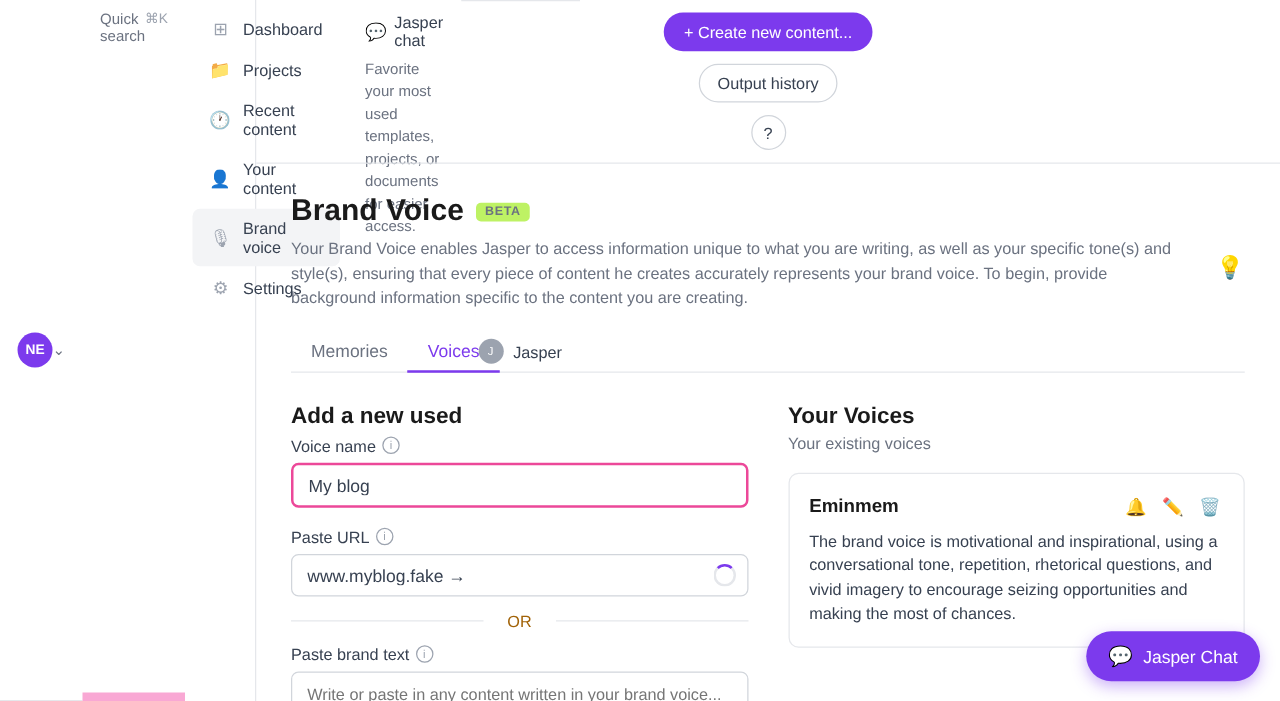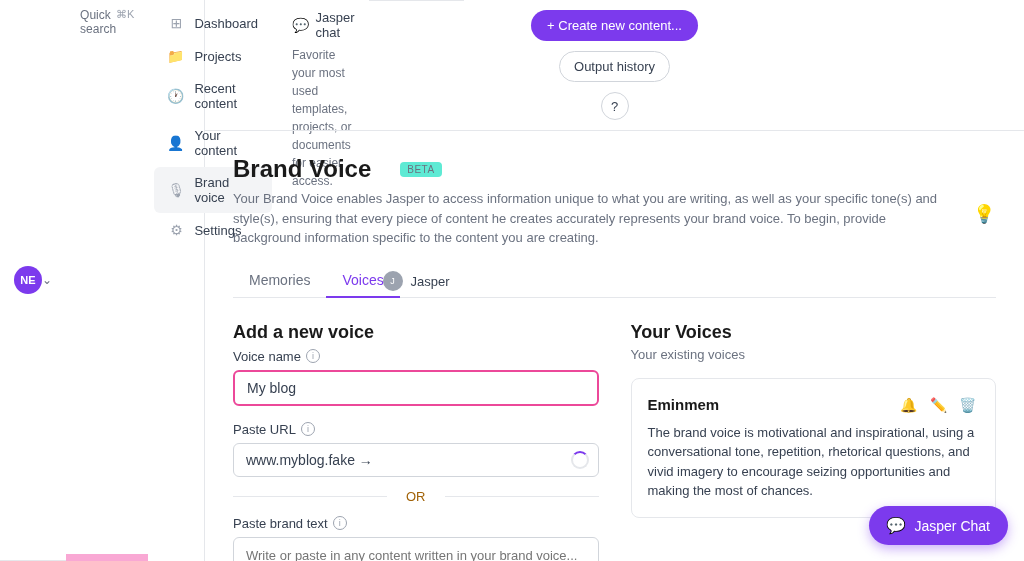--- a/index.html
+++ b/index.html
@@ -120,28 +120,27 @@
     .content-area {
       flex: 1;
       overflow-y: auto;
       padding: 24px 28px;
     }
 
     .page-header { margin-bottom: 16px; }
     .page-title-row { display: flex; align-items: center; gap: 10px; margin-bottom: 6px; }
     .page-title { font-size: 24px; font-weight: 700; }
     .beta-badge {
-      background: #5eead4;
+      background: #bef264;
       color: #6b7280;
       font-size: 10px;
-      font-weight: 400;
+      font-weight: 700;
       padding: 2px 7px;
       border-radius: 4px;
       letter-spacing: 0.5px;
-      margin-left: 19px;
     }
     .page-desc { font-size: 13px; color: #6b7280; line-height: 1.5; max-width: 720px; }
 
     .light-bulb-icon {
       position: absolute;
       right: 28px;
       top: 72px;
       font-size: 18px;
       color: #9ca3af;
       cursor: pointer;
@@ -370,21 +369,21 @@
     </div>
 
     <div class="tabs">
       <div class="tab">Memories</div>
       <div class="tab active">Voices</div>
     </div>
 
     <div class="two-col">
 
       <div class="left-col">
-        <div class="section-title">Add a new voice</div>
+        <div class="section-title">Add a new used</div>
 
         <div class="field-label">
           <span>Voice name</span>
           <span class="info-icon">i</span>
         </div>
         <input class="text-input" type="text" value="My blog" style="">
 
         <div class="field-label">
           <span>Paste URL</span>
           <span class="info-icon">i</span>

